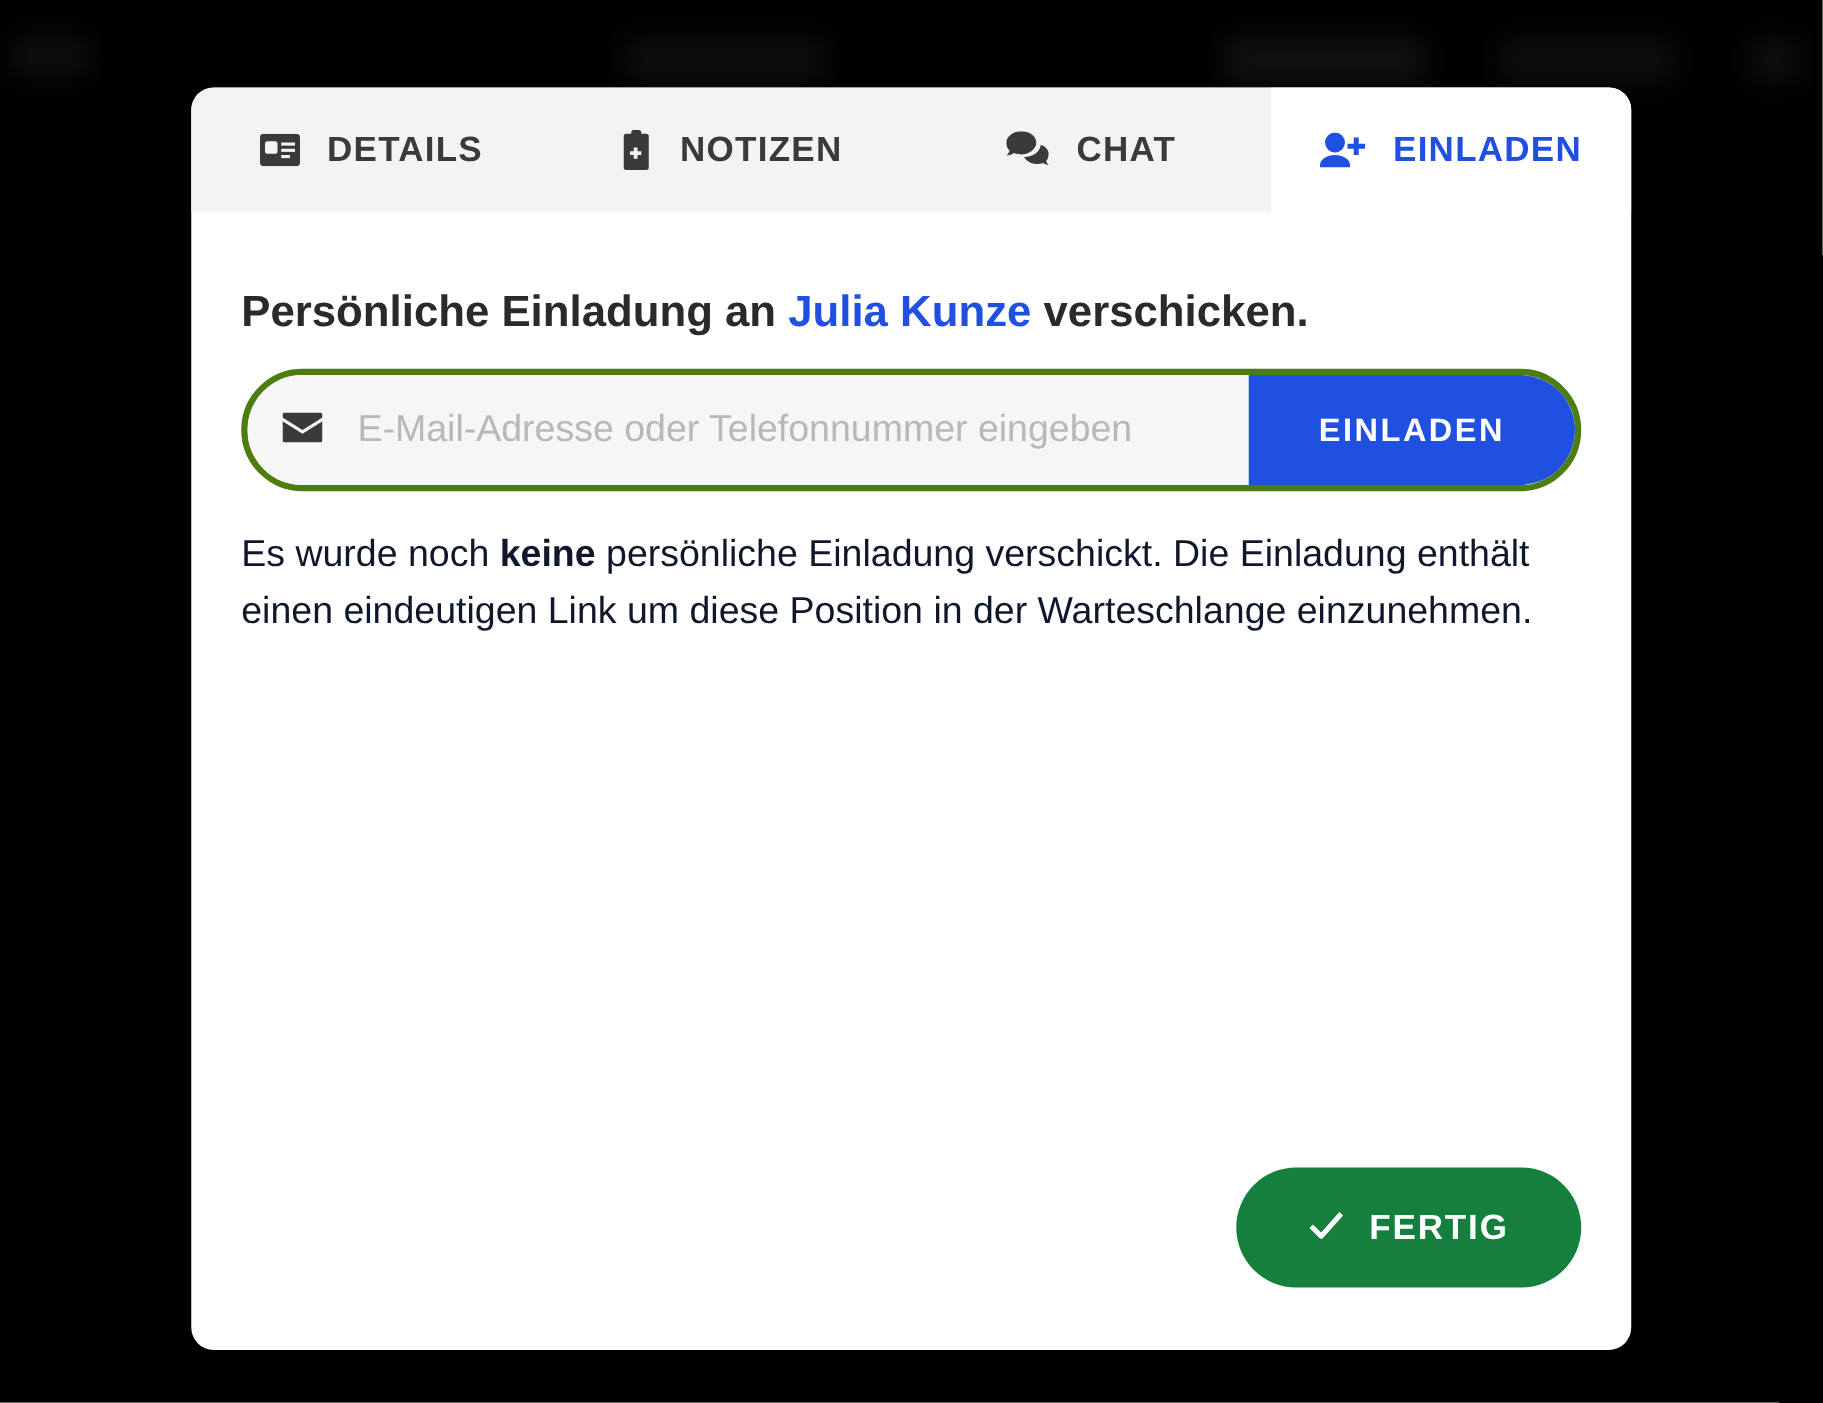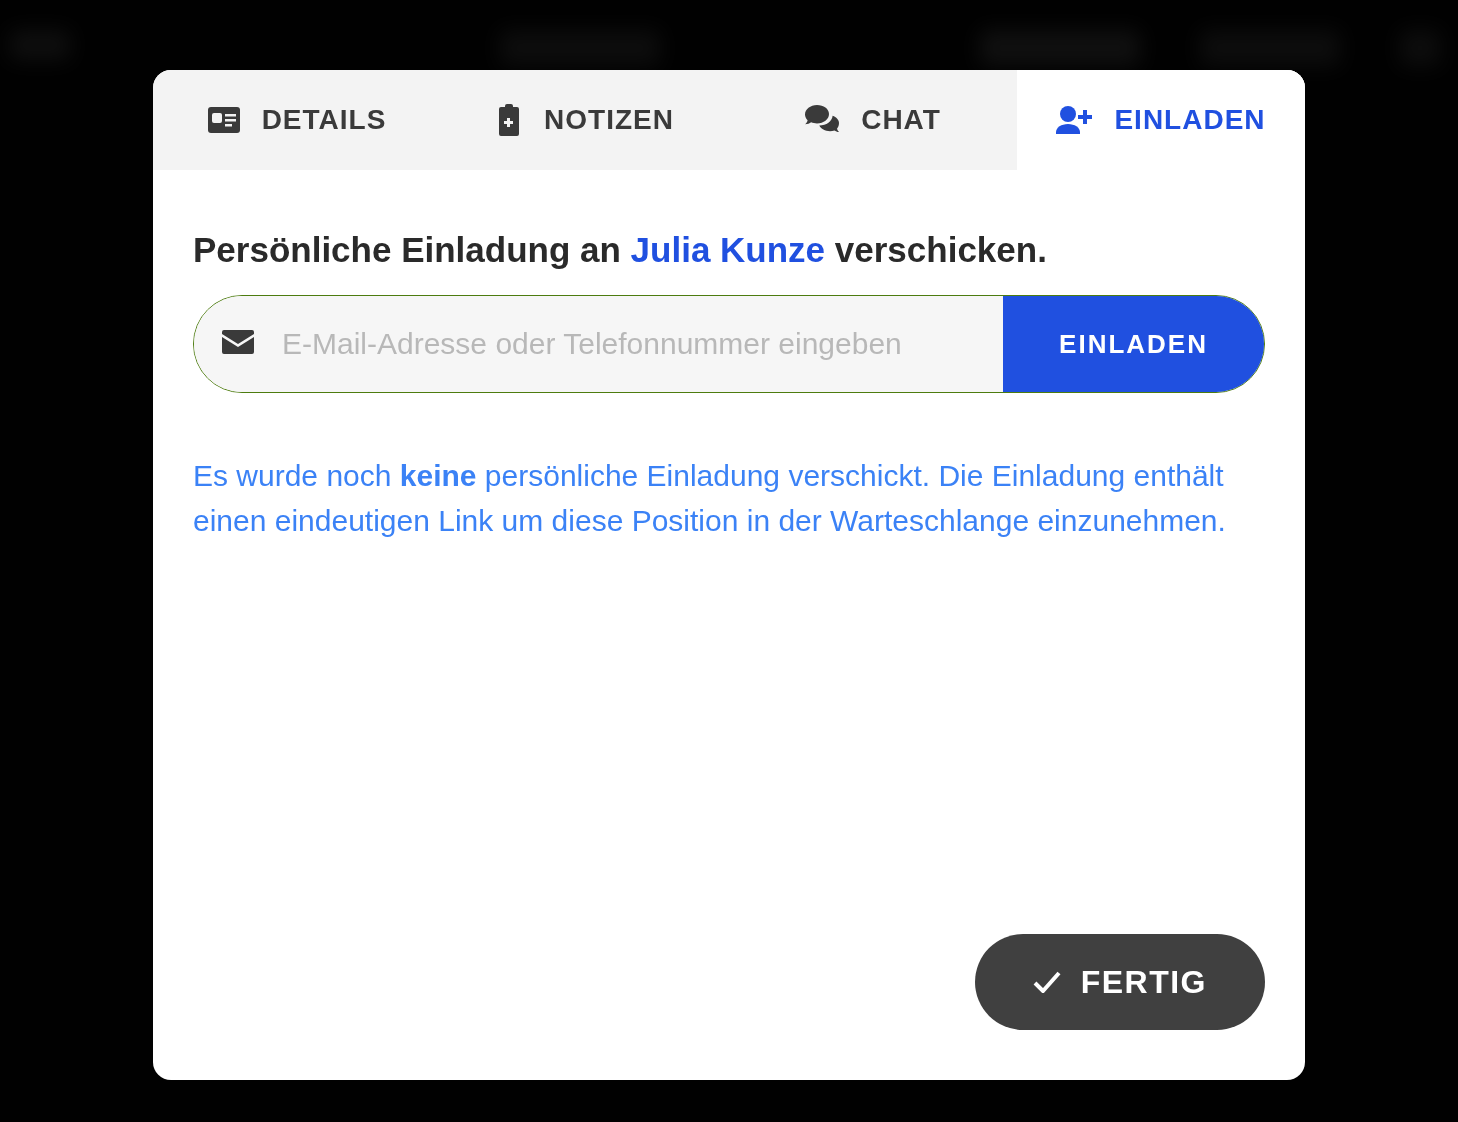--- a/index.html
+++ b/index.html
@@ -68,25 +68,25 @@
       font-size: 35px;
       font-weight: 700;
       color: #2a2a2a;
       margin-bottom: 25px;
     }
     .heading .name {
       color: #2050e0;
     }
     .input-row {
       display: flex;
-      border: 1px solid #4d7c0f;
+      border: 5px solid #4d7c0f;
       border-radius: 50px;
       overflow: hidden;
       height: 98px;
-      margin-bottom: 60px;
+      margin-bottom: 28px;
     }
     .input-wrap {
       flex: 1;
       display: flex;
       align-items: center;
       background: #f6f6f6;
       padding: 0 28px;
       gap: 28px;
     }
     .input-wrap svg { fill: #3a3a3a; }
@@ -107,39 +107,39 @@
       border: none;
       padding: 0 56px;
       font-size: 26px;
       font-weight: 700;
       letter-spacing: 2px;
       cursor: pointer;
     }
     .description {
       font-size: 30px;
       line-height: 1.5;
-      color: #3b82f6;
+      color: #0f172a;
       max-width: 1100px;
     }
     .description strong {
       font-weight: 700;
     }
     .footer {
       display: flex;
       justify-content: flex-end;
       padding: 40px 40px 50px 40px;
     }
     .done-btn {
-      background: #404040;
+      background: #15803d;
       color: #fff;
       border: none;
       border-radius: 48px;
       height: 96px;
       padding: 4px 58px;
-      font-size: 32px;
+      font-size: 28px;
       font-weight: 700;
       letter-spacing: 1.5px;
       display: flex;
       align-items: center;
       gap: 20px;
       cursor: pointer;
     }
     .done-btn svg { fill: none; stroke: #fff; stroke-width: 4; }
     
     .bg-blur {

